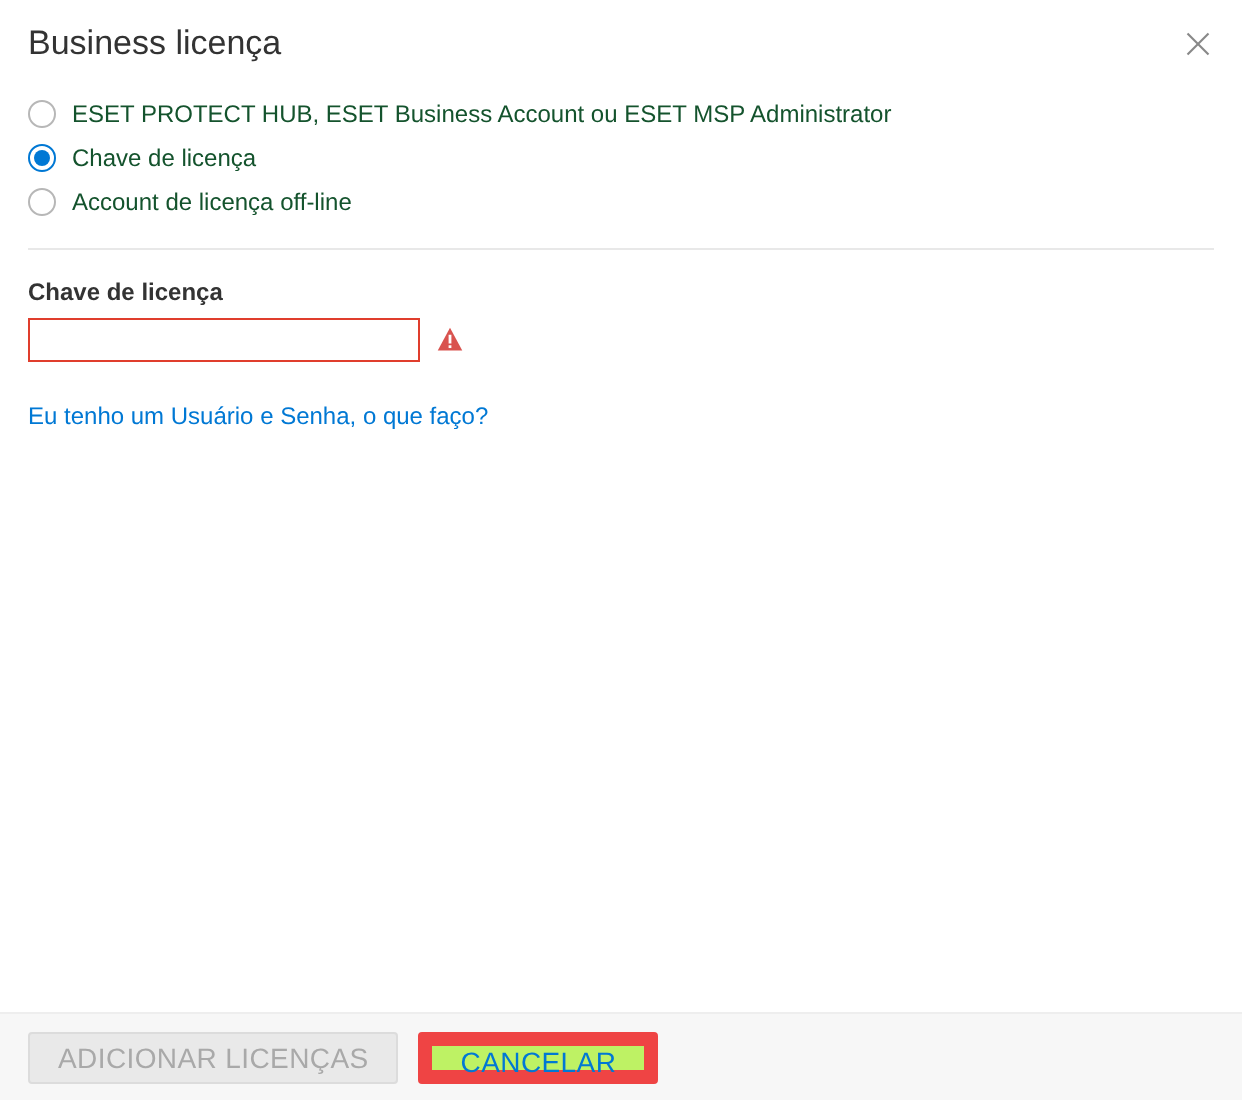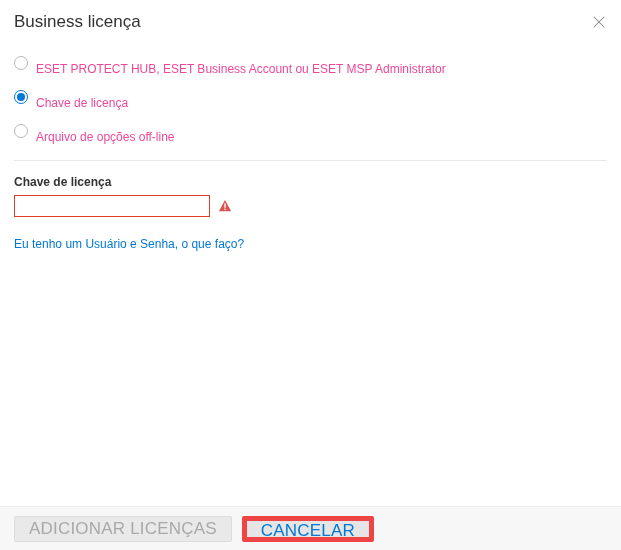--- a/index.html
+++ b/index.html
@@ -75,22 +75,21 @@
     }
     .radio-circle.selected::after {
       content: "";
       width: 8px;
       height: 8px;
       background: #0078d4;
       border-radius: 50%;
     }
     .radio-label {
       font-size: 12px;
-      color: #ec4899;
-      margin-top: 12px;
+      color: #14532d;
     }
     .divider {
       border: none;
       border-top: 1px solid #e8e8e8;
       margin: 2px 0 14px 0;
     }
     .field-label {
       font-weight: 700;
       font-size: 12px;
       color: #333;
@@ -135,34 +134,34 @@
       background: #f7f7f7;
       border-top: 1px solid #eeeeee;
       display: flex;
       align-items: center;
       padding: 0 14px;
       gap: 10px;
     }
     .btn {
       height: 26px;
       padding: 0 14px;
-      font-size: 17px;
+      font-size: 14px;
       border-radius: 2px;
       cursor: pointer;
       letter-spacing: 0.2px;
     }
     .btn-primary {
       background: #e9e9e9;
       color: #a9a9a9;
       border: 1px solid #dcdcdc;
     }
     .btn-secondary {
-      background: #e5e5e5;
+      background: #bef264;
       color: #0078d4;
-      border: 5px solid #ef4444;
+      border: 7px solid #ef4444;
     }
   </style>
 </head>
 <body>
 
 <div class="dialog-header">
   <div class="dialog-title">Business licença</div>
   <div class="close-btn">
     <svg viewBox="0 0 16 16" stroke="currentColor" stroke-width="1.2" fill="none">
       <line x1="2" y1="2" x2="14" y2="14"></line>
@@ -177,21 +176,21 @@
     <div class="radio-item">
       <span class="radio-circle"></span>
       <span class="radio-label">ESET PROTECT HUB, ESET Business Account ou ESET MSP Administrator</span>
     </div>
     <div class="radio-item">
       <span class="radio-circle selected"></span>
       <span class="radio-label">Chave de licença</span>
     </div>
     <div class="radio-item">
       <span class="radio-circle"></span>
-      <span class="radio-label">Arquivo de opções off-line</span>
+      <span class="radio-label">Account de licença off-line</span>
     </div>
   </div>
 
   <hr class="divider">
 
   <div class="field-label">Chave de licença</div>
   <div class="input-row">
     <input type="text" class="text-input" value="" style="">
     <span class="warning-icon">
       <svg viewBox="0 0 16 16" fill="currentColor">

